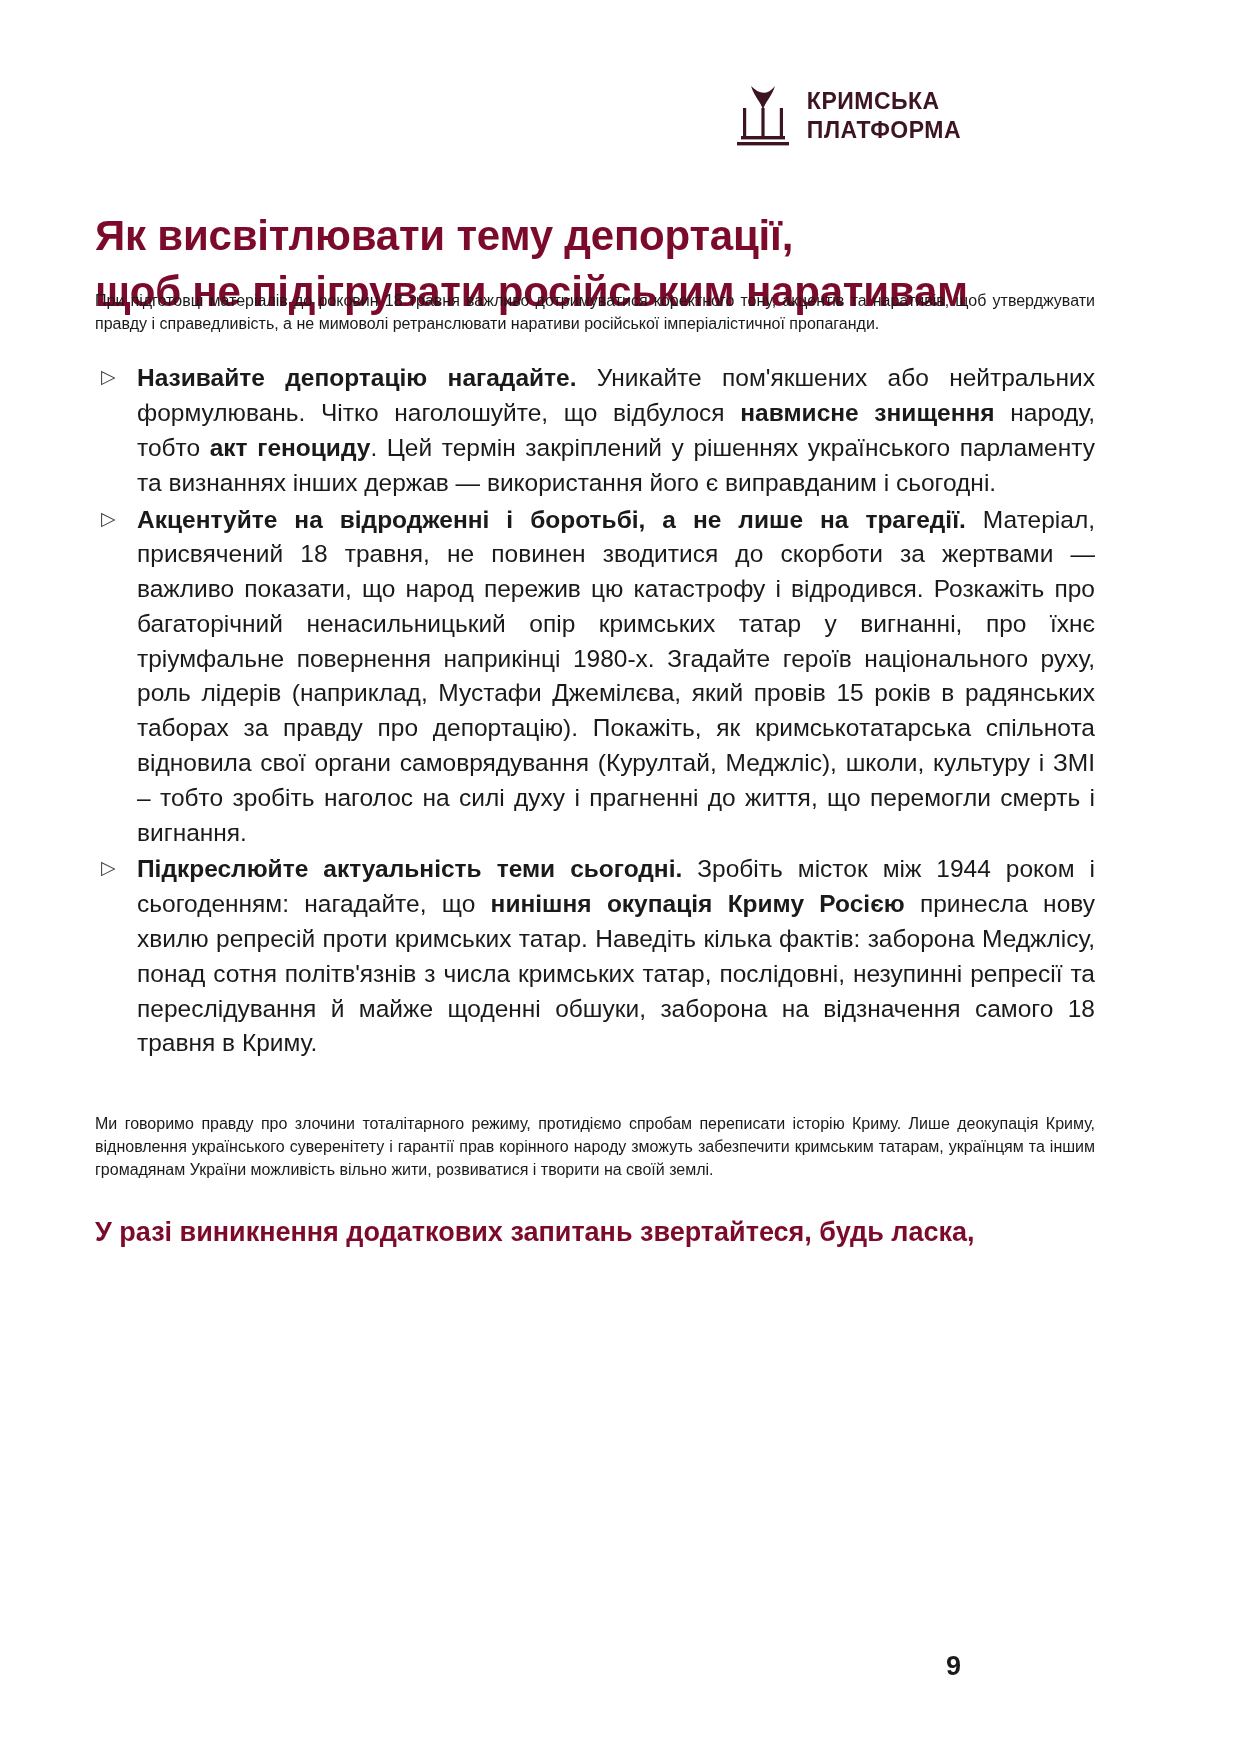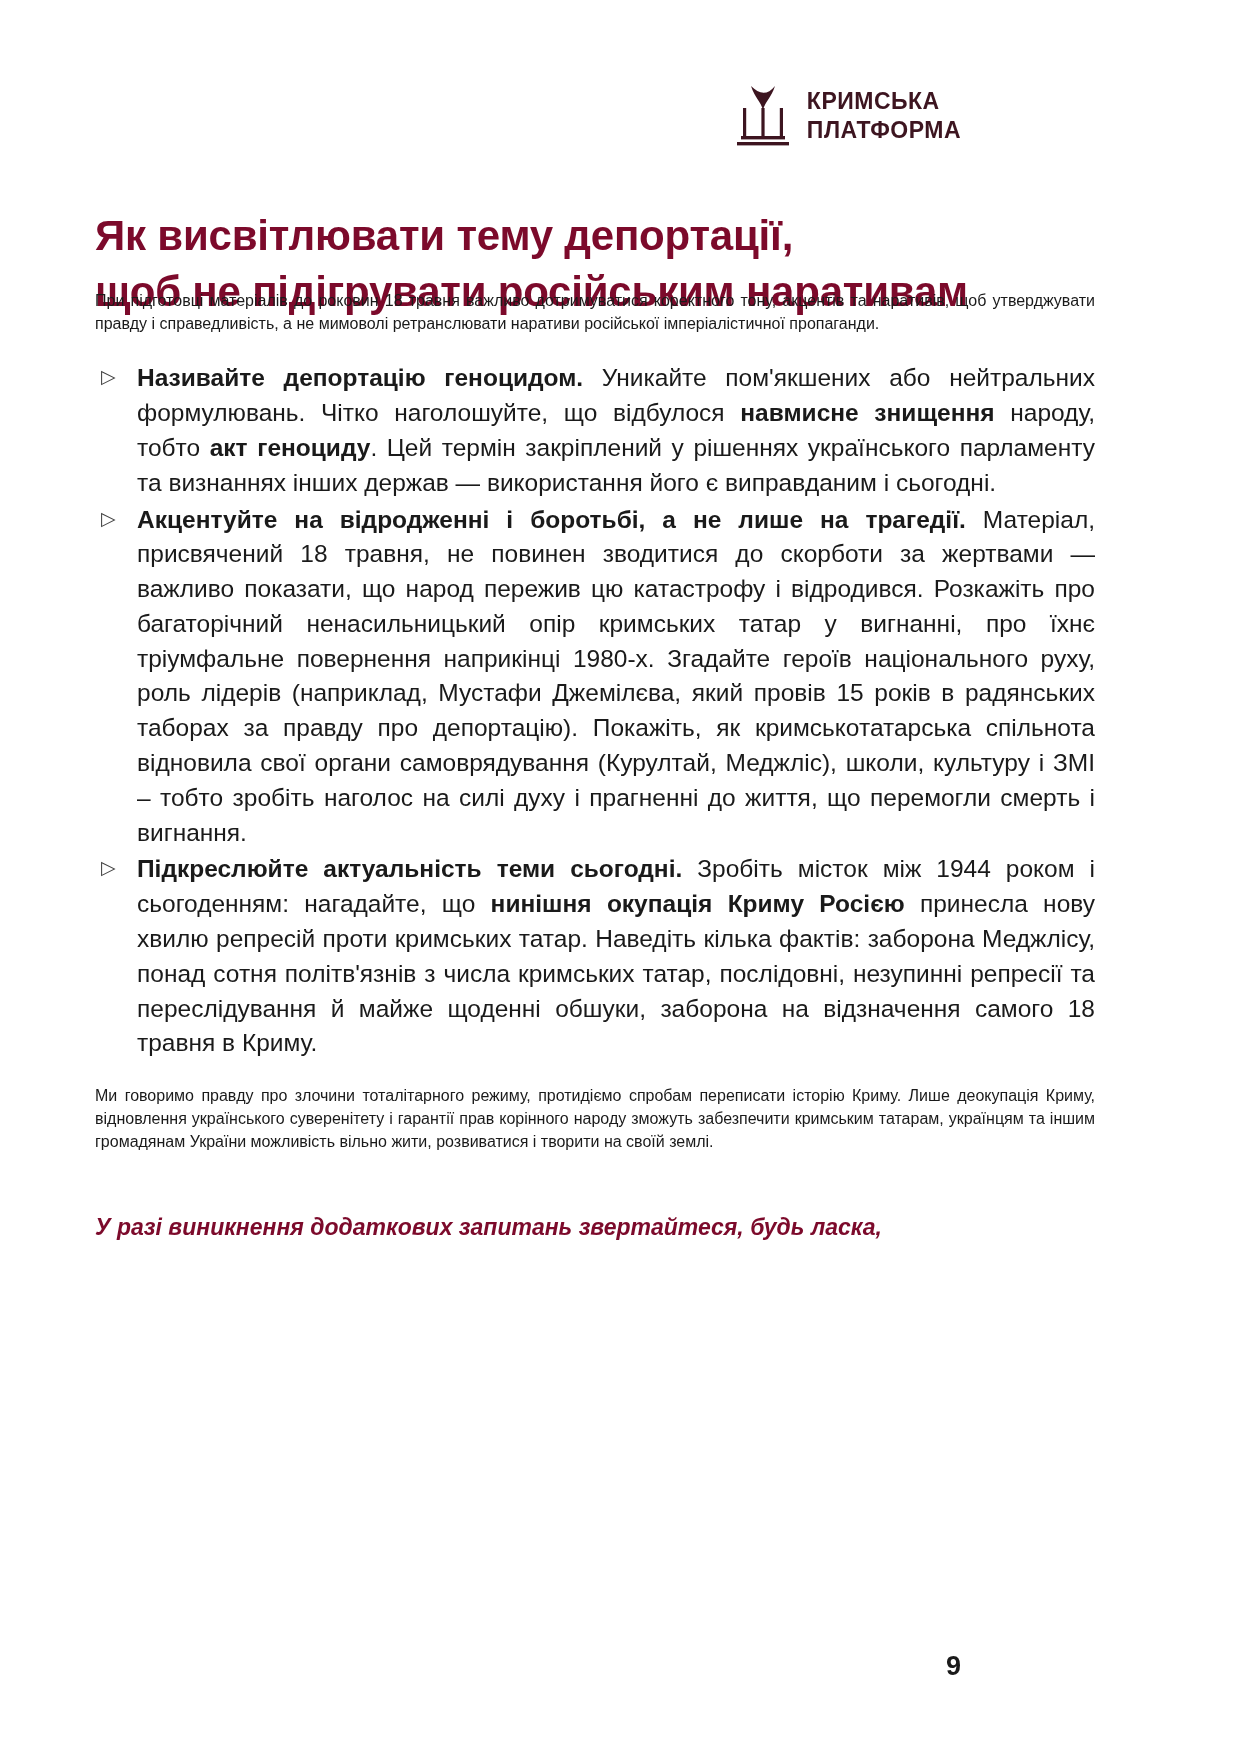--- a/index.html
+++ b/index.html
@@ -92,27 +92,26 @@
   .bullets li .marker {
     position: absolute;
     left: 6px;
     top: 2px;
     font-size: 19px;
     color: #444;
     line-height: 1.5;
   }
   b, strong { font-weight: bold; }
 
-  .outro-block { margin-top: 24px; }
+  .outro-block { margin-top: 52px; }
 
   .contacts {
-    margin-top: 58px;
-    font-size: 23px;
+    margin-top: 32px;
+    font-size: 27px;
     line-height: 1.42;
-    font-style: italic;
     font-weight: bold;
     color: #7c0a2b;
   }
   .contacts a,
   .contacts .mail {
     color: #7c0a2b;
     text-decoration: underline;
   }
 
   .page-number {
@@ -148,21 +147,21 @@
 щоб не підігрувати російським наративам</h1>
 
   <div class="content">
 
     <p class="intro">При підготовці матеріалів до роковин 18 травня важливо дотримуватися коректного тону, акцентів та наративів, щоб утверджувати правду і справедливість, а не мимоволі ретранслювати наративи російської імперіалістичної пропаганди.</p>
 
     <ul class="bullets">
 
       <li>
         <span class="marker">▷</span>
-        <b>Називайте депортацію геноцидом.</b><span> Уникайте пом'якшених або нейтральних формулювань. Чітко наголошуйте, що відбулося </span><b>навмисне знищення</b><span> народу, тобто </span><b>акт геноциду</b><span>. Цей термін закріплений у рішеннях українського парламенту та визнаннях інших держав — використання його є виправданим і сьогодні.</span>
+        <b>Називайте депортацію нагадайте.</b><span> Уникайте пом'якшених або нейтральних формулювань. Чітко наголошуйте, що відбулося </span><b>навмисне знищення</b><span> народу, тобто </span><b>акт геноциду</b><span>. Цей термін закріплений у рішеннях українського парламенту та визнаннях інших держав — використання його є виправданим і сьогодні.</span>
       </li>
 
       <li>
         <span class="marker">▷</span>
         <b>Акцентуйте на відродженні і боротьбі, а не лише на трагедії.</b><span> Матеріал, присвячений 18 травня, не повинен зводитися до скорботи за жертвами — важливо показати, що народ пережив цю катастрофу і відродився. Розкажіть про багаторічний ненасильницький опір кримських татар у вигнанні, про їхнє тріумфальне повернення наприкінці 1980-х. Згадайте героїв національного руху, роль лідерів (наприклад, Мустафи Джемілєва, який провів 15 років в радянських таборах за правду про депортацію). Покажіть, як кримськотатарська спільнота відновила свої органи самоврядування (Курултай, Меджліс), школи, культуру і ЗМІ – тобто зробіть наголос на силі духу і прагненні до життя, що перемогли смерть і вигнання.</span>
       </li>
 
       <li>
         <span class="marker">▷</span>
         <b>Підкреслюйте актуальність теми сьогодні.</b><span> Зробіть місток між 1944 роком і сьогоденням: нагадайте, що </span><b>нинішня окупація Криму Росією</b><span> принесла нову хвилю репресій проти кримських татар. Наведіть кілька фактів: заборона Меджлісу, понад сотня політв'язнів з числа кримських татар, послідовні, незупинні репресії та переслідування й майже щоденні обшуки, заборона на відзначення самого 18 травня в Криму.</span>

